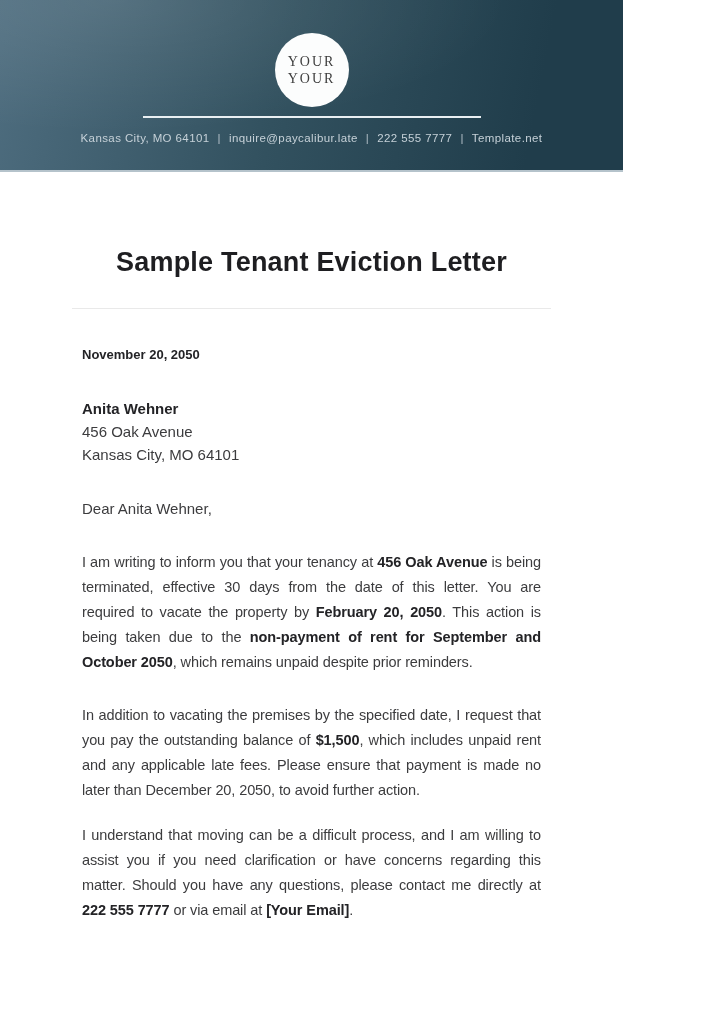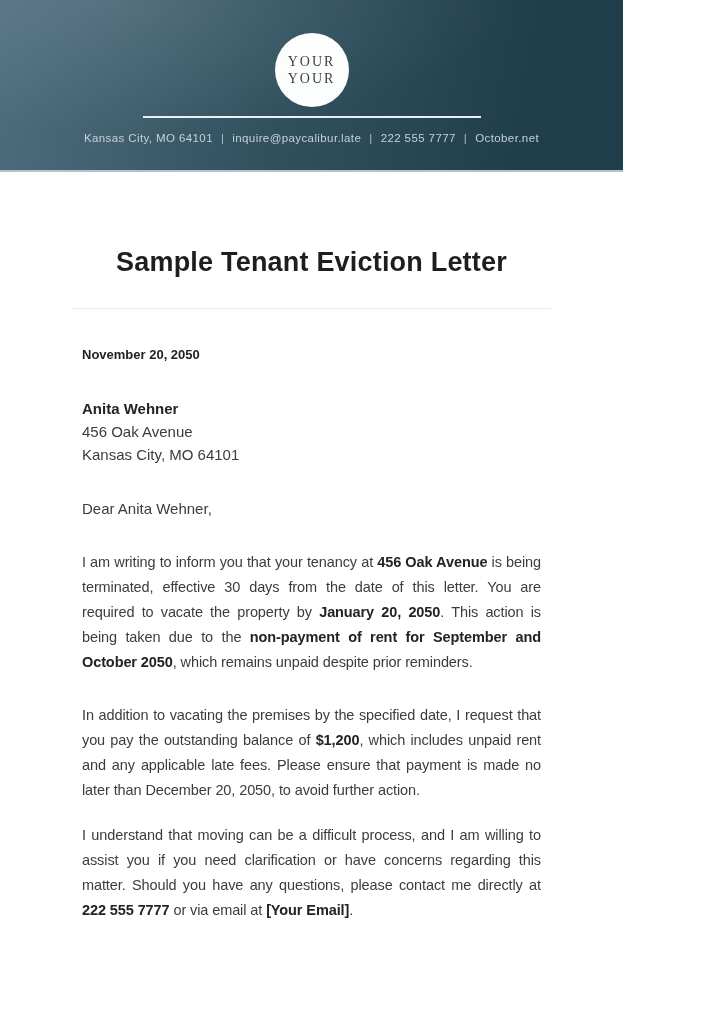--- a/index.html
+++ b/index.html
@@ -139,35 +139,35 @@
 
   <header class="letterhead">
     <div class="logo-circle">
       <div class="logo-text">
         <span>YOUR</span>
         <span>YOUR</span>
       </div>
     </div>
     <div class="header-rule"></div>
     <div class="contact-line">
-      <span>Kansas City, MO 64101</span><span class="sep">|</span><span>inquire@paycalibur.late</span><span class="sep">|</span><span>222 555 7777</span><span class="sep">|</span><span>October.net</span>
+      <span>Kansas City, MO 64101</span><span class="sep">|</span><span>inquire@paycalibur.late</span><span class="sep">|</span><span>222 555 7777</span><span class="sep">|</span><span>Template.net</span>
     </div>
   </header>
 
   <main class="letter-main">
     <h1 class="letter-title">Sample Tenant Eviction Letter</h1>
     <hr class="title-divider">
     <p class="letter-date">November 20, 2050</p>
 
     <div class="recipient-block">
       <p class="recipient-name">Anita Wehner</p>
       <p>456 Oak Avenue</p>
       <p>Kansas City, MO 64101</p>
     </div>
 
     <p class="salutation">Dear Anita Wehner,</p>
 
-    <p class="para para-1">I am writing to inform you that your tenancy at <b>456 Oak Avenue</b> is being terminated, effective 30 days from the date of this letter. You are required to vacate the property by <b>January 20, 2050</b>. This action is being taken due to the <b>non-payment of rent for September and October 2050</b>, which remains unpaid despite prior reminders.</p>
-    <p class="para para-2">In addition to vacating the premises by the specified date, I request that you pay the outstanding balance of <b>$1,200</b>, which includes unpaid rent and any applicable late fees. Please ensure that payment is made no later than December 20, 2050, to avoid further action.</p>
+    <p class="para para-1">I am writing to inform you that your tenancy at <b>456 Oak Avenue</b> is being terminated, effective 30 days from the date of this letter. You are required to vacate the property by <b>February 20, 2050</b>. This action is being taken due to the <b>non-payment of rent for September and October 2050</b>, which remains unpaid despite prior reminders.</p>
+    <p class="para para-2">In addition to vacating the premises by the specified date, I request that you pay the outstanding balance of <b>$1,500</b>, which includes unpaid rent and any applicable late fees. Please ensure that payment is made no later than December 20, 2050, to avoid further action.</p>
     <p class="para para-3">I understand that moving can be a difficult process, and I am willing to assist you if you need clarification or have concerns regarding this matter. Should you have any questions, please contact me directly at <b>222 555 7777</b> or via email at <b>[Your Email]</b>.</p>
   </main>
 
 </div>
 
 </body></html>

